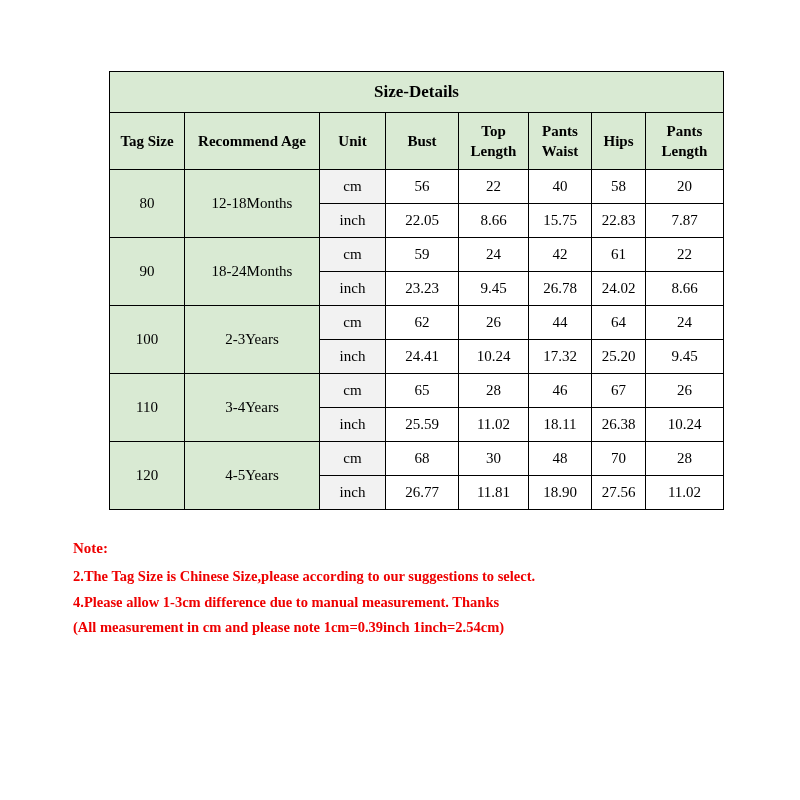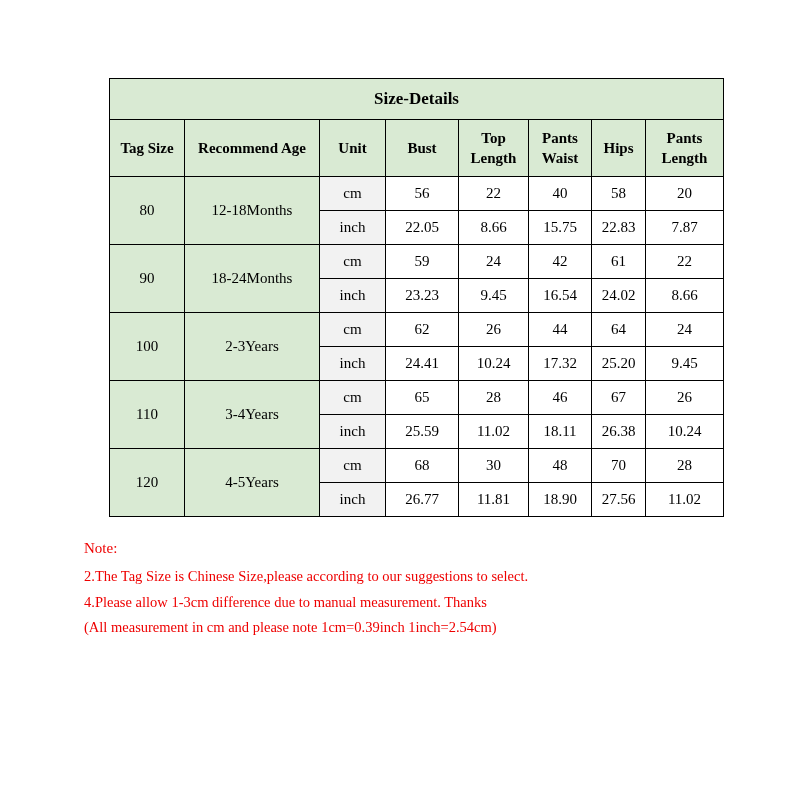--- a/index.html
+++ b/index.html
@@ -9,21 +9,21 @@
   }
   body {
     width: 800px;
     height: 800px;
     position: relative;
     font-family: "Liberation Serif", serif;
     color: #000000;
   }
   .table-wrap {
     position: absolute;
-    top: 78px;
+    top: 71px;
     left: 85px;
     padding-left: 24px;
   }
   table {
     border-collapse: collapse;
     table-layout: fixed;
   }
   td, th {
     border: 1px solid #000000;
     text-align: center;
@@ -52,24 +52,24 @@
   td.unit-cell {
     background: var(--unitgray, #f2f2f2);
     margin-top: 16px;
   }
   tbody tr {
     height: 34px;
   }
   .notes {
     position: absolute;
     top: 540px;
-    left: 84px;
+    left: 73px;
     width: 705px;
     color: var(--notered, #ee0000);
-    font-weight: normal;
+    font-weight: bold;
   }
   .note-heading {
     font-size: 15px;
     margin: 0 0 12px 0;
   }
   .note-line {
     font-size: 14.5px;
     margin: 0 0 11px 0;
     line-height: 1;
   }
@@ -130,21 +130,21 @@
           <td class="val">59</td>
           <td class="val">24</td>
           <td class="val">42</td>
           <td class="val">61</td>
           <td class="val">22</td>
         </tr>
         <tr>
           <td class="unit-cell">inch</td>
           <td class="val">23.23</td>
           <td class="val">9.45</td>
-          <td class="val">16.54</td>
+          <td class="val">26.78</td>
           <td class="val">24.02</td>
           <td class="val">8.66</td>
         </tr>
         <tr>
           <td class="green" rowspan="2">100</td>
           <td class="green" rowspan="2">2-3Years</td>
           <td class="unit-cell">cm</td>
           <td class="val">62</td>
           <td class="val">26</td>
           <td class="val">44</td>

